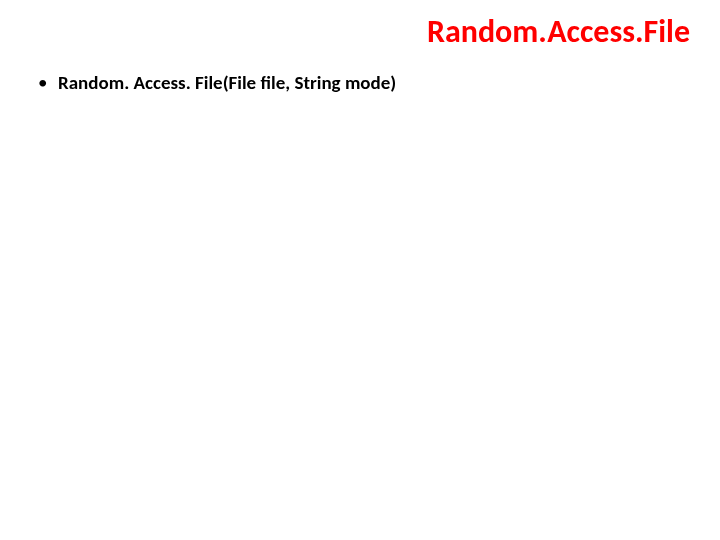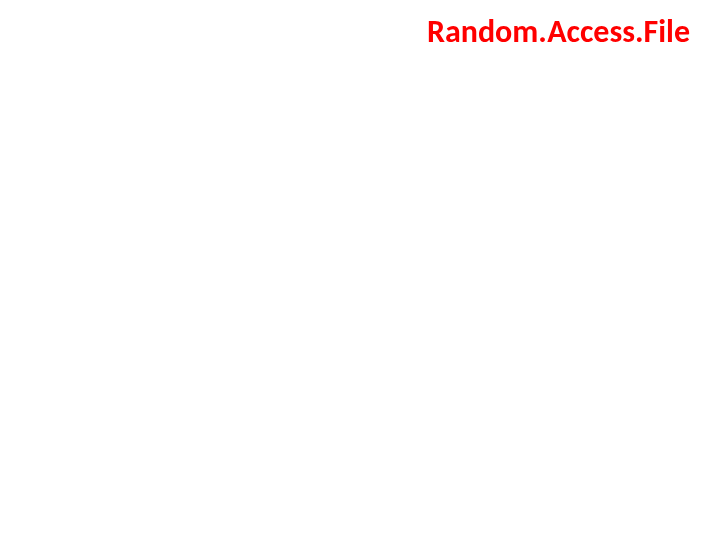--- a/index.html
+++ b/index.html
@@ -46,13 +46,16 @@
     .bold {
       font-weight: bold;
     }
   </style>
 </head>
 <body>
 
 <h1 class="title">Random.Access.File</h1>
 
 <ul class="bullet-list">
+  <li class="bullet-item">
+    <span></span><span class="bold">Random. Access. File(File file, String mode)</span><span></span>
+  </li>
 </ul>
 
 </body></html>

